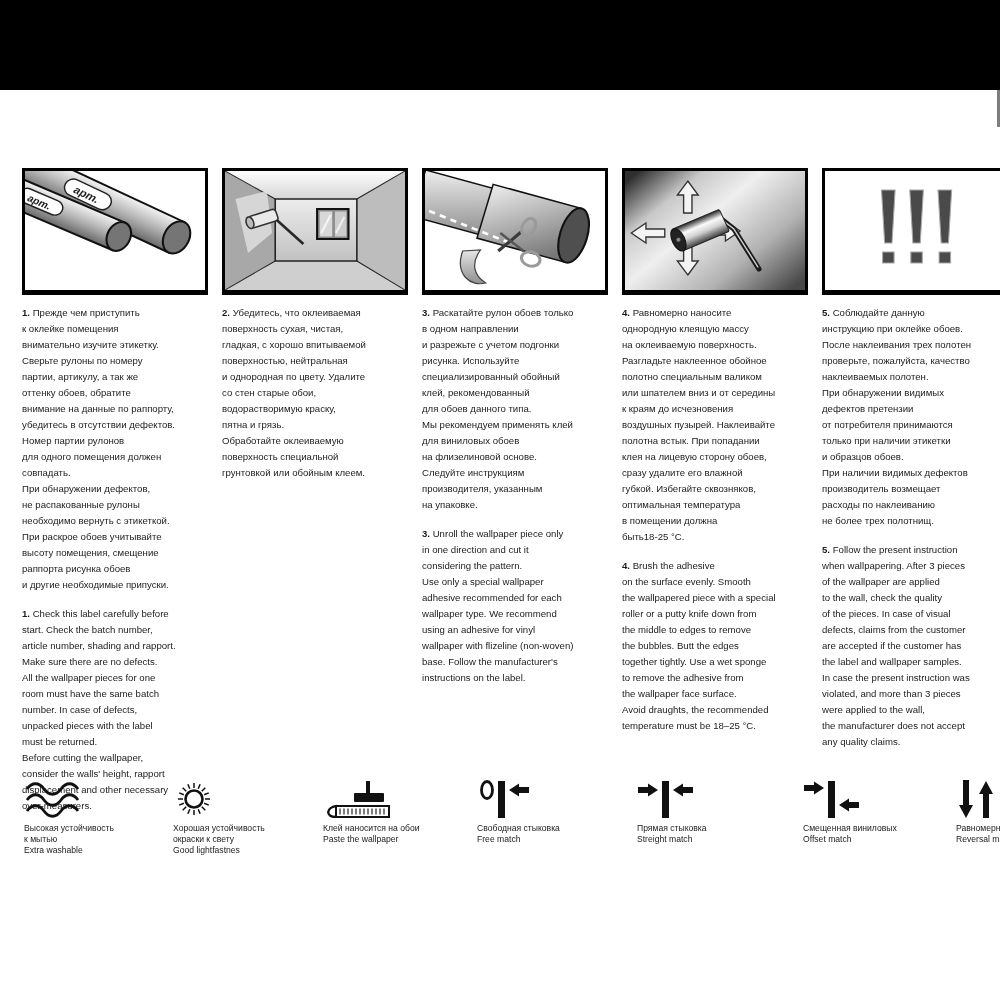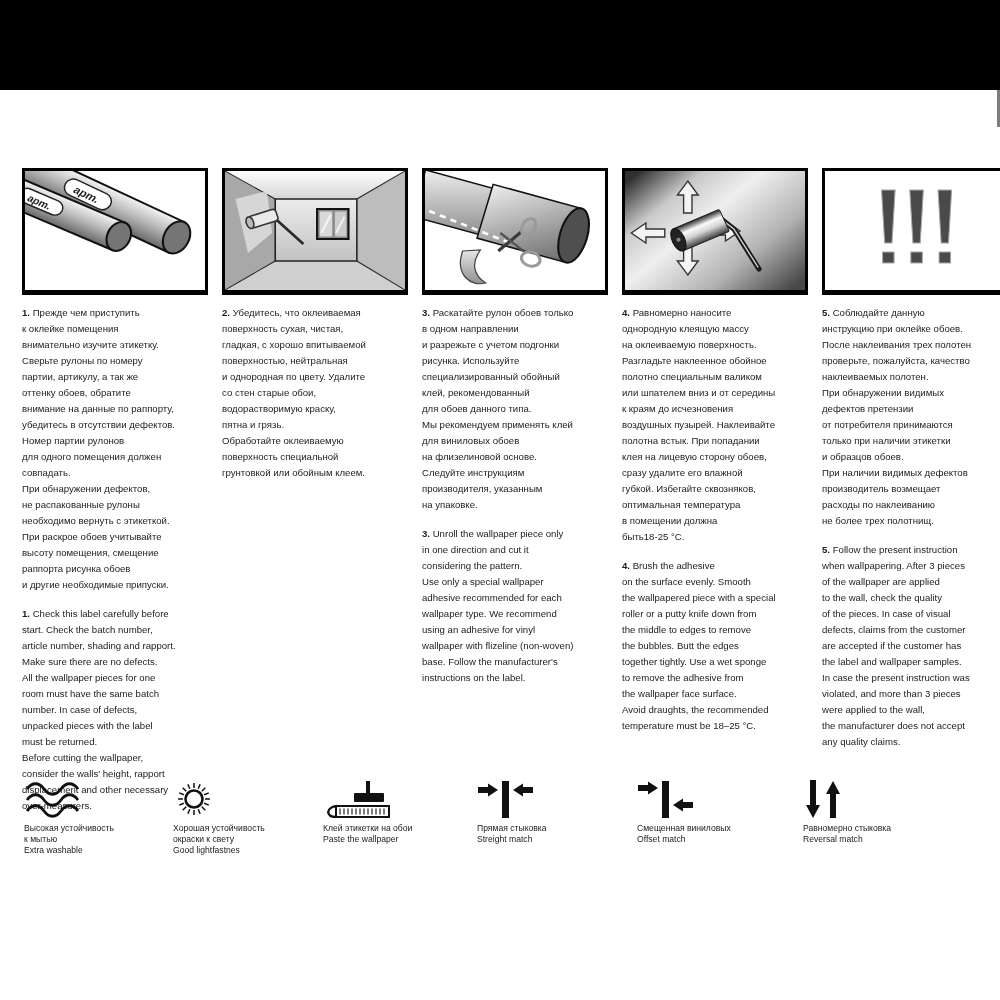--- a/index.html
+++ b/index.html
@@ -341,26 +341,37 @@
     <div class="litem">
       <div class="licon">
         <svg width="74" height="38" viewBox="0 0 74 38">
           <rect x="43" y="1" width="4" height="12" fill="#111"></rect>
           <rect x="31" y="13" width="30" height="9" rx="1" fill="#111"></rect>
           <rect x="13" y="26" width="53" height="11" fill="#fff" stroke="#111" stroke-width="2"></rect>
           <path d="M17,28.5 v6 M21,28.5 v6 M25,28.5 v6 M29,28.5 v6 M33,28.5 v6 M37,28.5 v6 M41,28.5 v6 M45,28.5 v6 M49,28.5 v6 M53,28.5 v6 M57,28.5 v6 M61,28.5 v6" stroke="#111" stroke-width="1.1"></path>
           <path d="M14,26 C3,27 2,37 13,37" fill="none" stroke="#111" stroke-width="2.4"></path>
         </svg>
       </div>
-      <div class="llabel">Клей этикетки на обои
+      <div class="llabel">Клей наносится на обои
 Paste the wallpaper</div>
     </div>
 
 
 
+    <div class="litem">
+      <div class="licon">
+        <svg width="60" height="38" viewBox="0 0 60 38">
+          <ellipse cx="10" cy="10" rx="5.5" ry="8.5" fill="none" stroke="#111" stroke-width="2.8"></ellipse>
+          <rect x="21" y="1" width="7" height="37" fill="#111"></rect>
+          <polygon points="32,10 42,3.5 42,7 52,7 52,13 42,13 42,16.5" fill="#111"></polygon>
+        </svg>
+      </div>
+      <div class="llabel">Свободная стыковка
+Free match</div>
+    </div>
 
     <div class="litem">
       <div class="licon">
         <svg width="60" height="38" viewBox="0 0 60 38">
           <polygon points="21,10 11,3.5 11,7 1,7 1,13 11,13 11,16.5" fill="#111"></polygon>
           <rect x="25" y="1" width="7" height="37" fill="#111"></rect>
           <polygon points="36,10 46,3.5 46,7 56,7 56,13 46,13 46,16.5" fill="#111"></polygon>
         </svg>
       </div>
       <div class="llabel">Прямая стыковка

